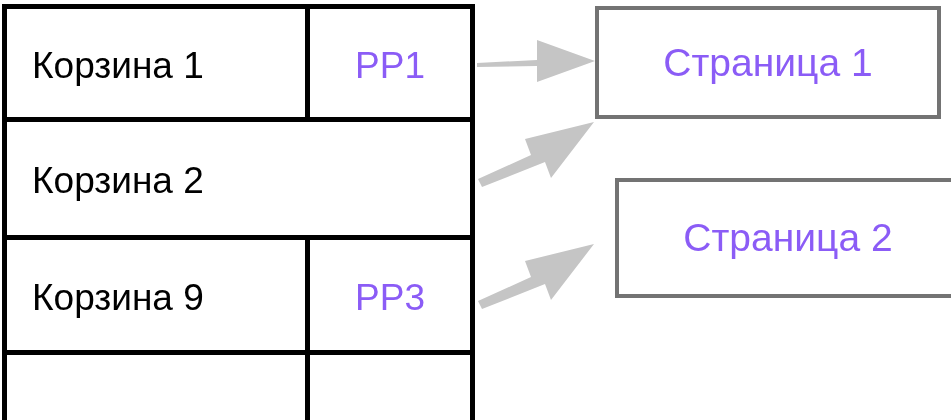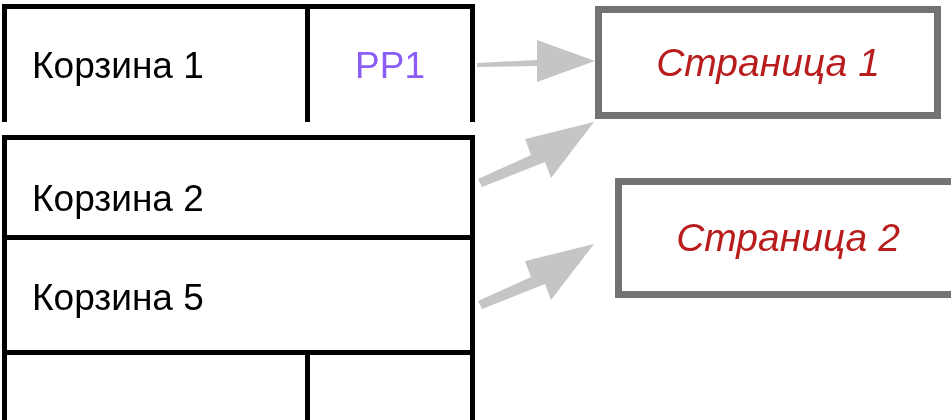--- a/index.html
+++ b/index.html
@@ -58,28 +58,27 @@
     align-items: center;
     justify-content: center;
     font-size: 37px;
     color: #8b5cf6;
   }
 
   
   .page-box {
     position: absolute;
     box-sizing: border-box;
-    border: 7px solid #737373;
+    border: 4px solid #737373;
     background: #ffffff;
     display: flex;
     align-items: center;
     justify-content: center;
     font-size: 39px;
-    color: #b91c1c;
-    font-style: italic;
+    color: #8b5cf6;
   }
 
   
   #arrows {
     position: absolute;
     left: 0;
     top: 0;
     width: 951px;
     height: 420px;
     pointer-events: none;
@@ -105,26 +104,27 @@
     </g>
   </svg>
 
   <div class="table-wrap">
 
     <div class="table-row" style="top:0px;height:118px;">
       <div class="cell-name">Корзина 1</div>
       <div class="cell-code">PP1</div>
     </div>
 
-    <div class="table-row" style="top:131px;height:123px;">
+    <div class="table-row" style="top:113px;height:123px;">
       <div class="cell-name">Корзина 2</div>
     </div>
 
     <div class="table-row" style="top:231px;height:120px;">
-      <div class="cell-name">Корзина 5</div>
+      <div class="cell-name">Корзина 9</div>
+      <div class="cell-code">PP3</div>
     </div>
 
     <div class="table-row" style="top:346px;height:84px;">
       <div class="cell-name"></div>
       <div class="cell-code"></div>
     </div>
 
   </div>
 
   <div class="page-box" style="left:595px;top:6px;width:346px;height:113px;">

